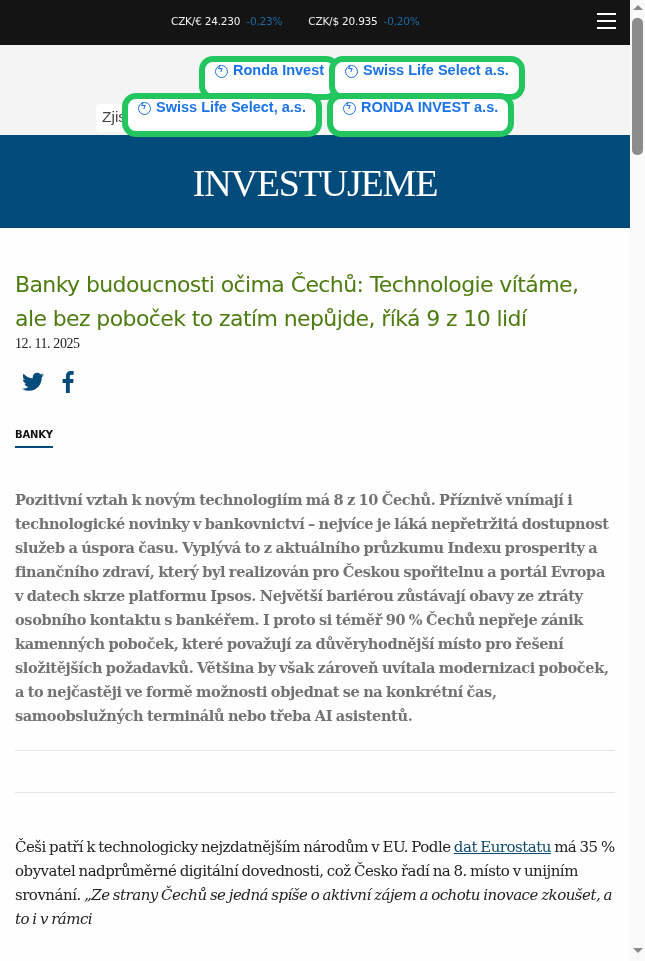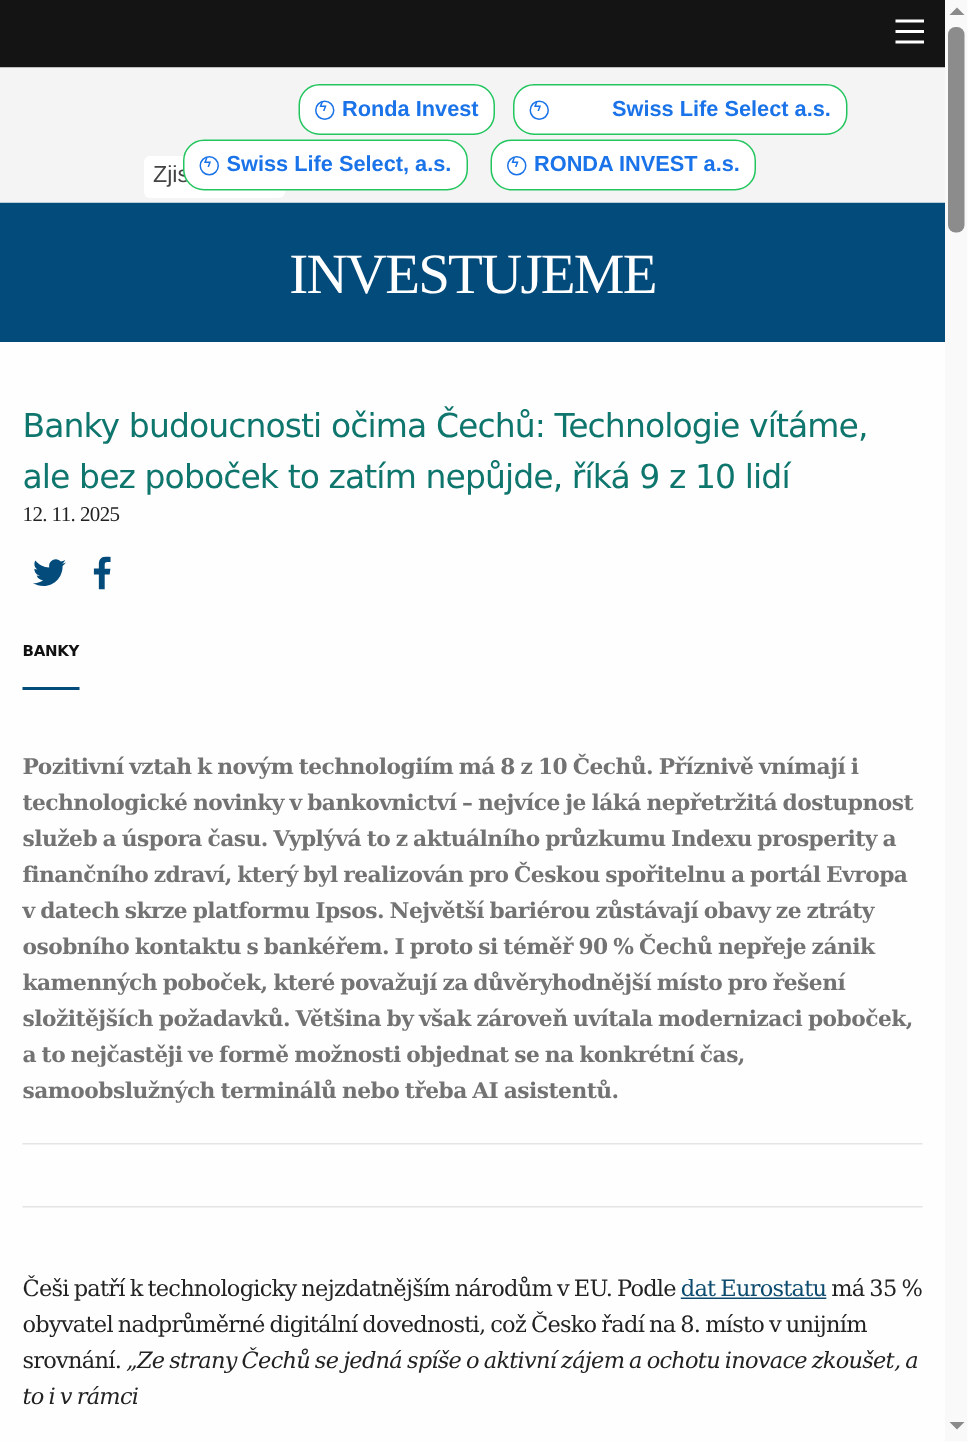--- a/index.html
+++ b/index.html
@@ -12,70 +12,80 @@
     .ticker-items { position: absolute; left: 171px; top: 15px; display: flex; font-size: 11px; letter-spacing: -0.2px; }
     .ticker-item { display: flex; margin-right: 26px; }
     .ticker-pair { color: #f2f2f2; font-family: "DejaVu Sans", sans-serif; font-size: 10.5px; }
     .ticker-change { color: #1c6aa3; margin-left: 6px; font-family: "DejaVu Sans", sans-serif; font-size: 10.5px; }
     .menu-btn { position: absolute; left: 597px; top: 13px; width: 20px; height: 18px; cursor: pointer; }
     .menu-btn span { display: block; height: 2px; background: #fff; margin-bottom: 5px; width: 19px; }
 
     
     .chips { background: #f4f4f4; height: 90px; position: relative; }
     .chip-label { position: absolute; left: 96px; top: 59px; width: 94px; height: 28px; background: #fff; border-radius: 4px; color: #444; font-size: 15.5px; padding: 4px 0 0 6px; }
-    .chip { position: absolute; height: 28px; border: 1px solid #22c55e; border-radius: 14px; background: #fff; color: #1a73e8; font-weight: bold; font-size: 14.5px; display: flex; align-items: center; padding: 16px 10px; cursor: pointer; white-space: nowrap; }
+    .chip { position: absolute; height: 28px; border: 6px solid #22c55e; border-radius: 14px; background: #fff; color: #1a73e8; font-weight: bold; font-size: 14.5px; display: flex; align-items: flex-end; padding: 16px 10px; cursor: pointer; white-space: nowrap; }
     .chip .bolt { width: 13px; height: 13px; border: 1.5px solid #1a73e8; border-radius: 50%; margin-right: 5px; position: relative; display: inline-block; }
     .chip .bolt::after { content: "ϟ"; position: absolute; left: 2px; top: -2px; font-size: 9px; color: #1a73e8; font-weight: bold; }
 
     
     .logo-bar { background: #034b7b; height: 93px; display: flex; align-items: center; justify-content: center; }
     .logo { color: #fff; font-family: "Liberation Serif", serif; font-size: 38px; letter-spacing: -1.2px; margin-top: 2px; text-align: center; }
 
     
     .article { padding: 0 15px; }
-    .headline { margin-top: 40px; font-family: "DejaVu Sans", sans-serif; font-size: 22px; line-height: 34px; color: #0f766e; font-weight: normal; letter-spacing: -0.6px; }
+    .headline { margin-top: 40px; font-family: "DejaVu Sans", sans-serif; font-size: 22px; line-height: 34px; color: #4d7c0f; font-weight: normal; letter-spacing: -0.6px; }
     .date { font-family: Liberation Serif, serif; font-size: 14px; color: #222; letter-spacing: -0.4px; }
     .social { margin-top: 17px; display: flex; align-items: center; height: 26px; }
     .social .tw { width: 22px; height: 20px; margin-left: 7px; cursor: pointer; }
     .social .fb { width: 14px; height: 22px; margin-left: 17px; cursor: pointer; }
-    .category { margin-top: 34px; display: inline-block; font-family: "DejaVu Sans", sans-serif; font-weight: bold; font-size: 10px; color: #111; padding-bottom: 18px; border-bottom: 2px solid #034b7b; cursor: pointer; letter-spacing: -0.2px; }
+    .category { margin-top: 34px; display: inline-block; font-family: "DejaVu Sans", sans-serif; font-weight: bold; font-size: 10px; color: #111; padding-bottom: 6px; border-bottom: 2px solid #034b7b; cursor: pointer; letter-spacing: -0.2px; }
     .lead { margin-top: 40px; font-family: "DejaVu Serif", serif; font-weight: bold; font-size: 14.5px; line-height: 24px; color: #737373; letter-spacing: -0.35px; word-spacing: -1px; }
     .divider { height: 1px; background: #e4e4e4; margin: 0; }
     .d1 { margin-top: 22px; }
     .d2 { margin-top: 41px; }
     .body-text { margin-top: 42px; font-family: "DejaVu Serif", serif; font-size: 15px; line-height: 24px; color: #222; letter-spacing: -0.5px; word-spacing: -1px; }
     .body-text a { color: #0c4a6e; text-decoration: underline; }
     .body-text em { font-style: italic; }
 
     
     .scrollbar { position: absolute; left: 630px; top: 0; width: 15px; height: 961px; background: #f9f9f9; }
     .scroll-up { position: absolute; left: 3px; top: 5px; width: 0; height: 0; border-left: 5px solid transparent; border-right: 5px solid transparent; border-bottom: 5px solid #8a8a8a; cursor: pointer; }
     .scroll-down { position: absolute; left: 3px; top: 948px; width: 0; height: 0; border-left: 5px solid transparent; border-right: 5px solid transparent; border-top: 5px solid #8a8a8a; cursor: pointer; }
     .scroll-thumb { position: absolute; left: 2px; top: 18px; width: 11px; height: 137px; background: #8c8c8c; border-radius: 5px; cursor: pointer; }
   </style>
 </head>
 <body>
 
 <div class="page">
 
   <div class="ticker">
+    <div class="ticker-items">
+      <div class="ticker-item">
+        <span class="ticker-pair">CZK/€ 24.230</span>
+        <span class="ticker-change">-0,23%</span>
+      </div>
+      <div class="ticker-item">
+        <span class="ticker-pair">CZK/$ 20.935</span>
+        <span class="ticker-change">-0,20%</span>
+      </div>
+    </div>
     <div class="menu-btn">
       <span></span>
         <span></span>
         <span></span>
     </div>
   </div>
 
   <div class="chips">
     <div class="chip-label">Zjistit více</div>
     <div class="chip" style="left:199px; top:11px;">
       <span class="bolt"></span>
       <span>Ronda Invest</span>
     </div>
-    <div class="chip" style="left:342px; top:11px;gap:37px;">
+    <div class="chip" style="left:329px; top:11px;">
       <span class="bolt"></span>
       <span>Swiss Life Select a.s.</span>
     </div>
     <div class="chip" style="left:122px; top:48px;">
       <span class="bolt"></span>
       <span>Swiss Life Select, a.s.</span>
     </div>
     <div class="chip" style="left:327px; top:48px;">
       <span class="bolt"></span>
       <span>RONDA INVEST a.s.</span>

